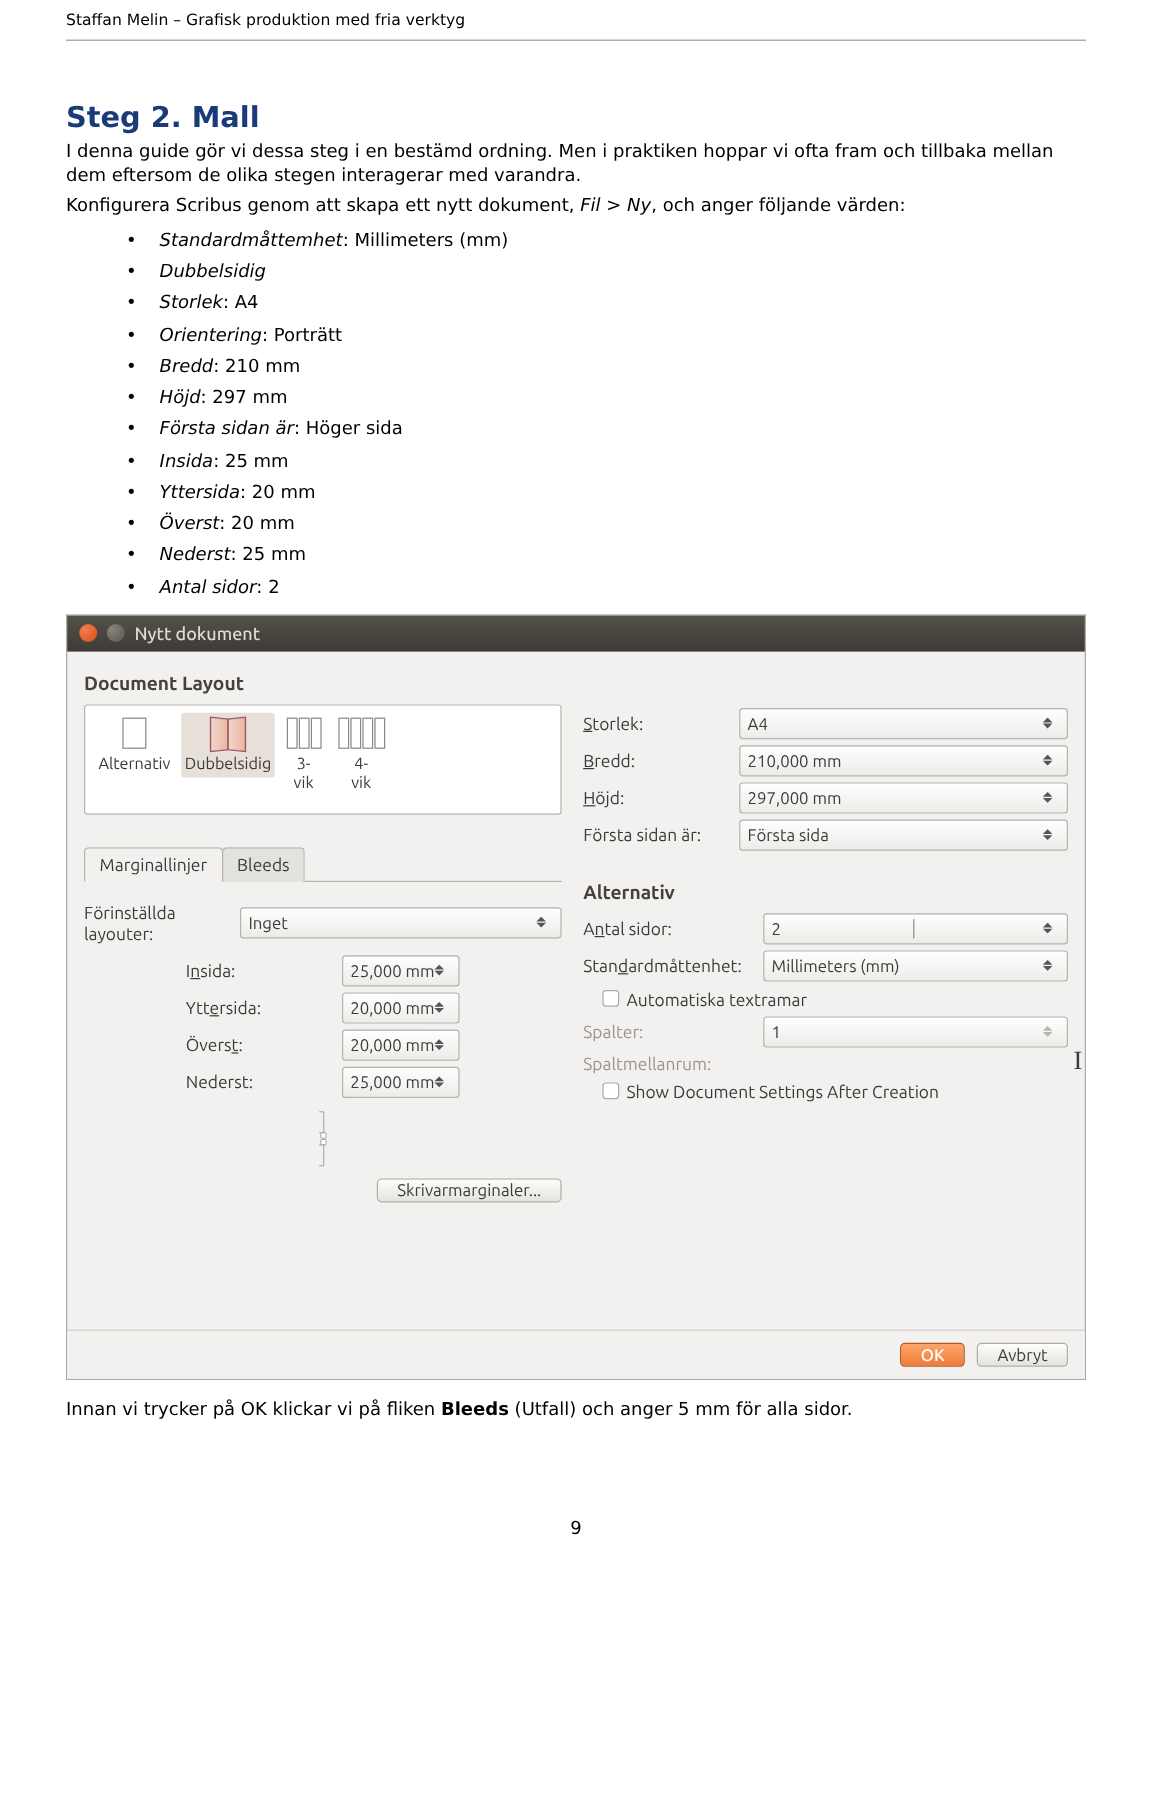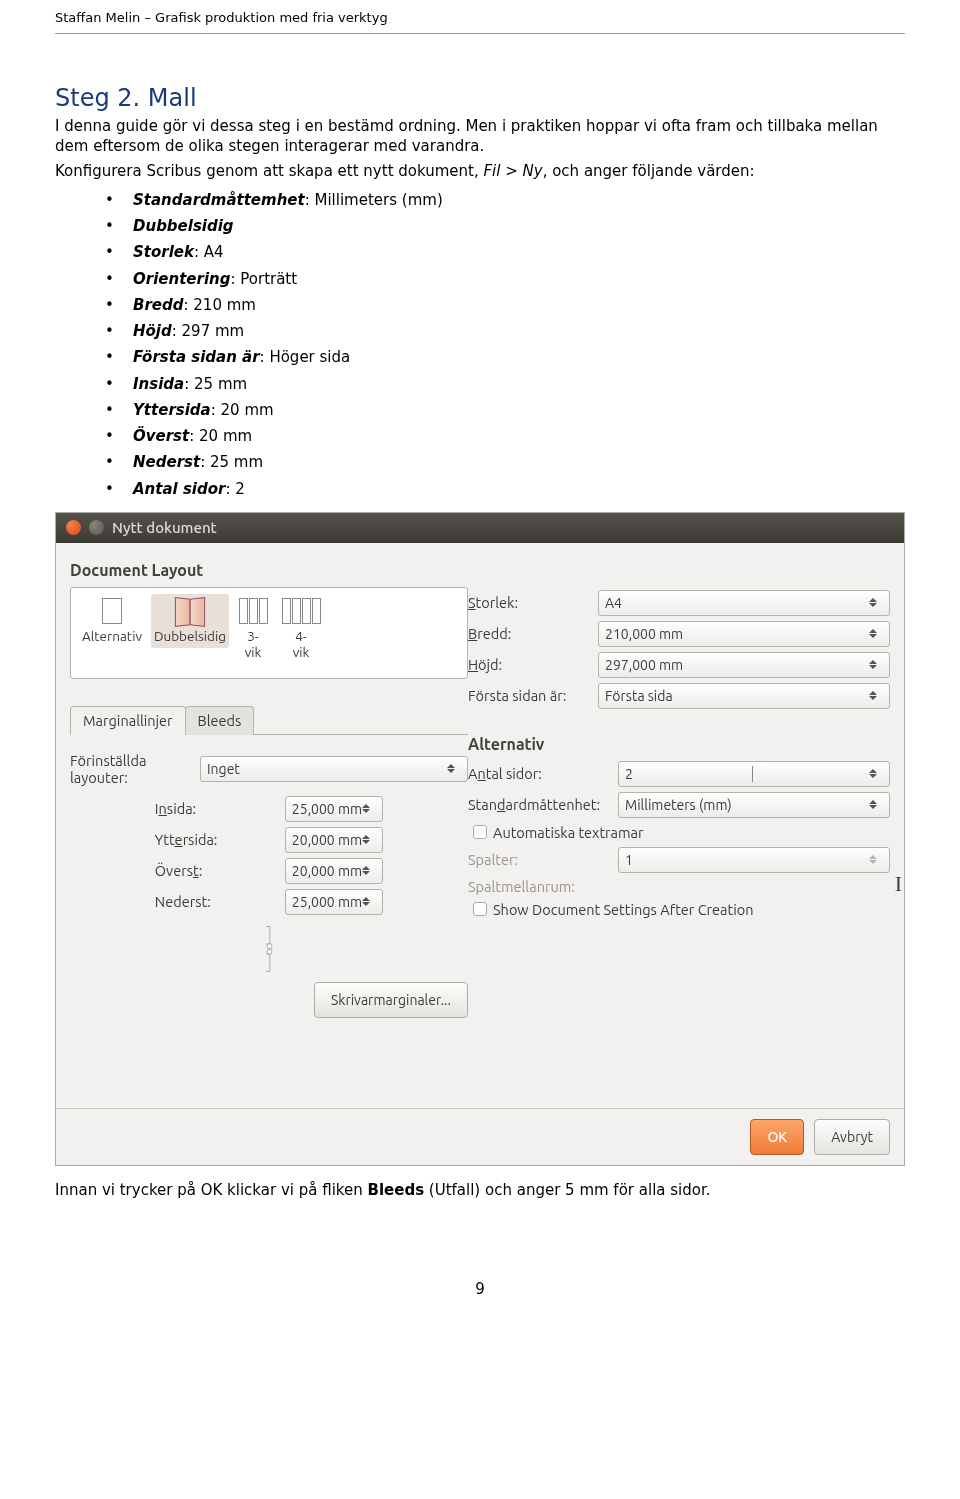--- a/index.html
+++ b/index.html
@@ -14,32 +14,32 @@
   }
   header.doc-header {
     font-size: 13px;
     padding-top: 10px;
     padding-bottom: 8px;
     border-bottom: 1px solid #999;
     margin-bottom: 50px;
   }
   h2.step-title {
     font-size: 24px;
-    font-weight: normal;
+    font-weight: bold;
     color: #1a3a7a;
     margin-bottom: 4px;
   }
   p.body-p { line-height: 1.35; margin-bottom: 4px; }
   ul.params { list-style: none; margin: 6px 0 10px 50px; }
   ul.params li { position: relative; padding: 3px 0 3px 28px; line-height: 1.35; }
   ul.params li::before {
     content: "•"; position: absolute; left: 0; top: 3px; font-size: 15px;
   }
   em.i { font-style: italic; margin-top: 40px; }
-  strong.bi { font-style: italic; font-weight: bold; }
+  strong.bi { font-style: italic; font-weight: normal; }
   strong.b { font-weight: bold; }
 
   
   .dialog-wrap {
     border: 1px solid #aaa;
     margin-top: 6px;
     margin-bottom: 14px;
     font-family: "Ubuntu", "DejaVu Sans", sans-serif;
     color: #3c3b37;
     background: #f2f1f0;
@@ -50,21 +50,21 @@
     padding: 0 10px;
     background: linear-gradient(#54514b 0%, #3e3b36 100%);
     color: #dfdbd2; font-size: 15px; font-weight: 500;
   }
   .tb-btn { width: 15px; height: 15px; border-radius: 50%; }
   .tb-close { background: radial-gradient(circle at 30% 30%, #f08050, #d94a17); }
   .tb-min { background: radial-gradient(circle at 30% 30%, #8a847a, #5a564e); }
 
   .dlg-body { padding: 18px 14px 10px 14px; min-height: 565px; position: relative; }
   .section-title { font-size: 16px; font-weight: 600; color: #45423c; margin-bottom: 8px; }
-  .columns { display: flex; }
+  .columns { display: flex; gap: 18px; }
   .col-left { width: 398px; flex-shrink:0; }
   .col-right { flex: 1; }
 
   .layout-panel {
     background: #fff;
     border: 1px solid #b6b3ac;
     border-radius: 3px;
     height: 92px;
     display: flex; align-items: flex-start;
     padding: 6px 2px;
@@ -123,33 +123,33 @@
   .tab.act { background:#f2f1f0; border-bottom:1px solid #f2f1f0; }
   .tab + .tab { margin-left:-1px; }
   .tab-body { border:0px solid #b6b3ac; border-top:none; padding:12px 0 8px 0; }
 
   .link-icon { width:11px; height:50px; }
   .margins-wrap { display:flex; align-items:center; gap:4px;flex-direction:column; }
   .margins-fields { flex:1; }
 
   .btn {
     display:inline-flex; align-items:center; justify-content:center;
-    height:36px; padding:0 16px;
+    height:20px; padding:0 16px;
     background:linear-gradient(#fdfdfc,#e5e3df);
     border:1px solid #b0ada6; border-radius:4px;
     font-size:14px; color:#3c3b37;
   }
   .btn.primary { background:linear-gradient(#fca66a,#f07b3a); border-color:#b65a22; color:#fff; font-weight:500;}
   .dlg-footer {
     border-top:1px solid #cfccc4;
     padding: 10px 14px; display:flex; justify-content:flex-end; gap:10px;
     background:#f2f1f0;
   }
   .chk { width:14px;height:14px;border:1px solid #aaa;border-radius:3px;background:#fff;display:inline-block;margin-right:6px;vertical-align:-2px;}
-  .chk-row { display:flex; align-items:center; font-size:14.5px; margin:6px 5px; }
+  .chk-row { display:flex; align-items:center; font-size:14.5px; margin:6px 16px; }
   .after { margin-top:14px; }
   .page-num { text-align:center; margin-top:80px; font-size:15px; }
   .cursor-art { position:absolute; right:2px; top:328px; font-family:serif; font-size:22px; }
 </style>
 </head>
 <body>
 
 <header class="doc-header">Staffan Melin – Grafisk produktion med fria verktyg</header>
 
 <h2 class="step-title">Steg 2. Mall</h2>

